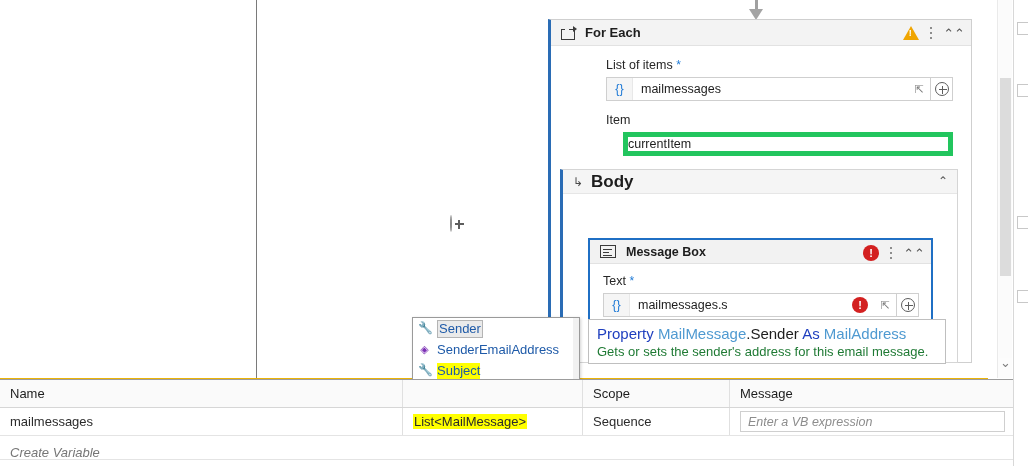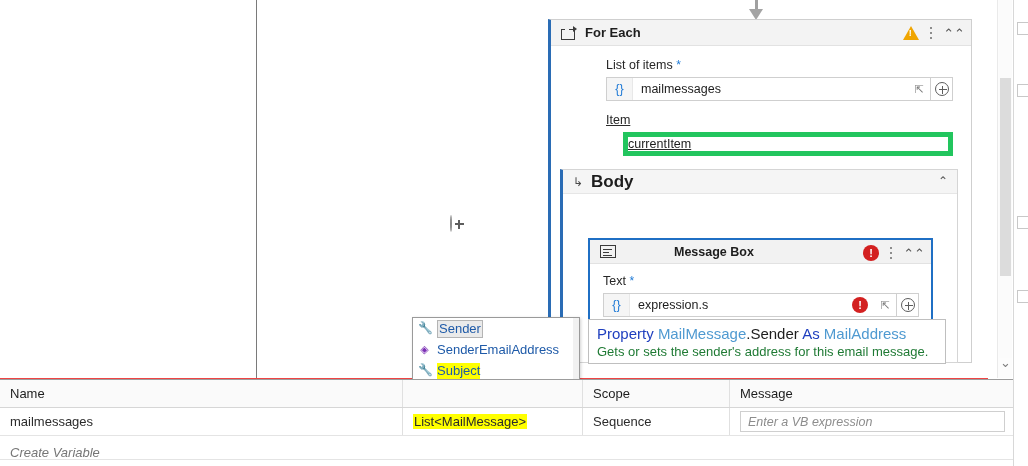--- a/index.html
+++ b/index.html
@@ -5,21 +5,21 @@
   * { box-sizing: border-box; }
   html, body {
     margin: 0; padding: 0;
     width: 1028px; height: 466px;
     overflow: hidden;
     background: #ffffff;
     font-family: "Liberation Sans", sans-serif;
     font-size: 13px;
     color: #2b2b2b;
   }
-  #root { position: relative; width: 988px; height: 466px; background:#ef4444; }
+  #root { position: relative; width: 988px; height: 466px; background:#eab308; }
 
   
   .canvas {
     position: absolute; left: 0; top: 0; width: 1012px; height: 378px;
     background: #ffffff;
   }
   .left-blank {
     position: absolute; left:0; top:0; width: 257px; height: 378px;
     background: #ffffff;
     border-right: 1px solid #7a7a7a;
@@ -155,21 +155,21 @@
 
   
   .msgbox {
     position:absolute; left:330px; top:238px; width:345px; height:83px;
     background:#ffffff; border:2px solid #1f6fc4;
   }
   .mb-header {
     position:relative; height:24px; background:#f2f2f2; border-bottom:1px solid #e2e2e2;
     display:flex; align-items:center; padding-left:10px; gap:10px;
   }
-  .mb-title { font-weight:bold; font-size:12.5px; color:#1d1d1d;margin-left:48px; }
+  .mb-title { font-weight:bold; font-size:12.5px; color:#1d1d1d; }
   .icon-msg { width:16px; height:13px; border:1.5px solid #3a3a3a; position:relative; }
   .icon-msg i { position:absolute; background:#3a3a3a; height:1.4px; left:2px; display:block; }
   .icon-msg i:nth-child(1){ top:2.5px; width:9px; }
   .icon-msg i:nth-child(2){ top:5.5px; width:6px; }
   .icon-msg i:nth-child(3){ top:8.5px; width:9px; }
 
   
   .dropdown {
     position:absolute; left:412px; top:317px; width:168px; height:84px;
     background:#ffffff; border:1px solid #9a9a9a;
@@ -270,21 +270,21 @@
               <span class="brace">{}</span>
               <span class="expr-val">mailmessages</span>
               <span class="mini-expand">⇱</span>
             </div>
             <div class="plus-btn">
                 <span class="plus-circle"></span>
               </div>
           </div>
         </div>
 
-        <div class="field-wrap" style="padding-top:12px;text-decoration:underline;">
+        <div class="field-wrap" style="padding-top:12px;">
           <div class="flabel">Item</div>
           <div class="plain-input">currentItem</div>
         </div>
       </div>
 
       <div class="bodybox">
         <div class="body-header">
           <span class="arrow-sub">↳</span>
           <span class="body-title">Body</span>
           <span class="body-chev">⌃</span>
@@ -312,21 +312,21 @@
           </span>
         </div>
         <div style="padding:10px 12px 0 13px;">
           <div class="flabel">
             <span>Text</span>
             <span class="req">*</span>
           </div>
           <div class="expr-row">
             <div class="expr-box">
               <span class="brace">{}</span>
-              <span class="expr-val">expression.s</span>
+              <span class="expr-val">mailmessages.s</span>
               <span class="err-circle" style="margin-right:6px;">!</span>
               <span class="mini-expand">⇱</span>
             </div>
             <div class="plus-btn">
                 <span class="plus-circle"></span>
               </div>
           </div>
         </div>
       </div>
 

